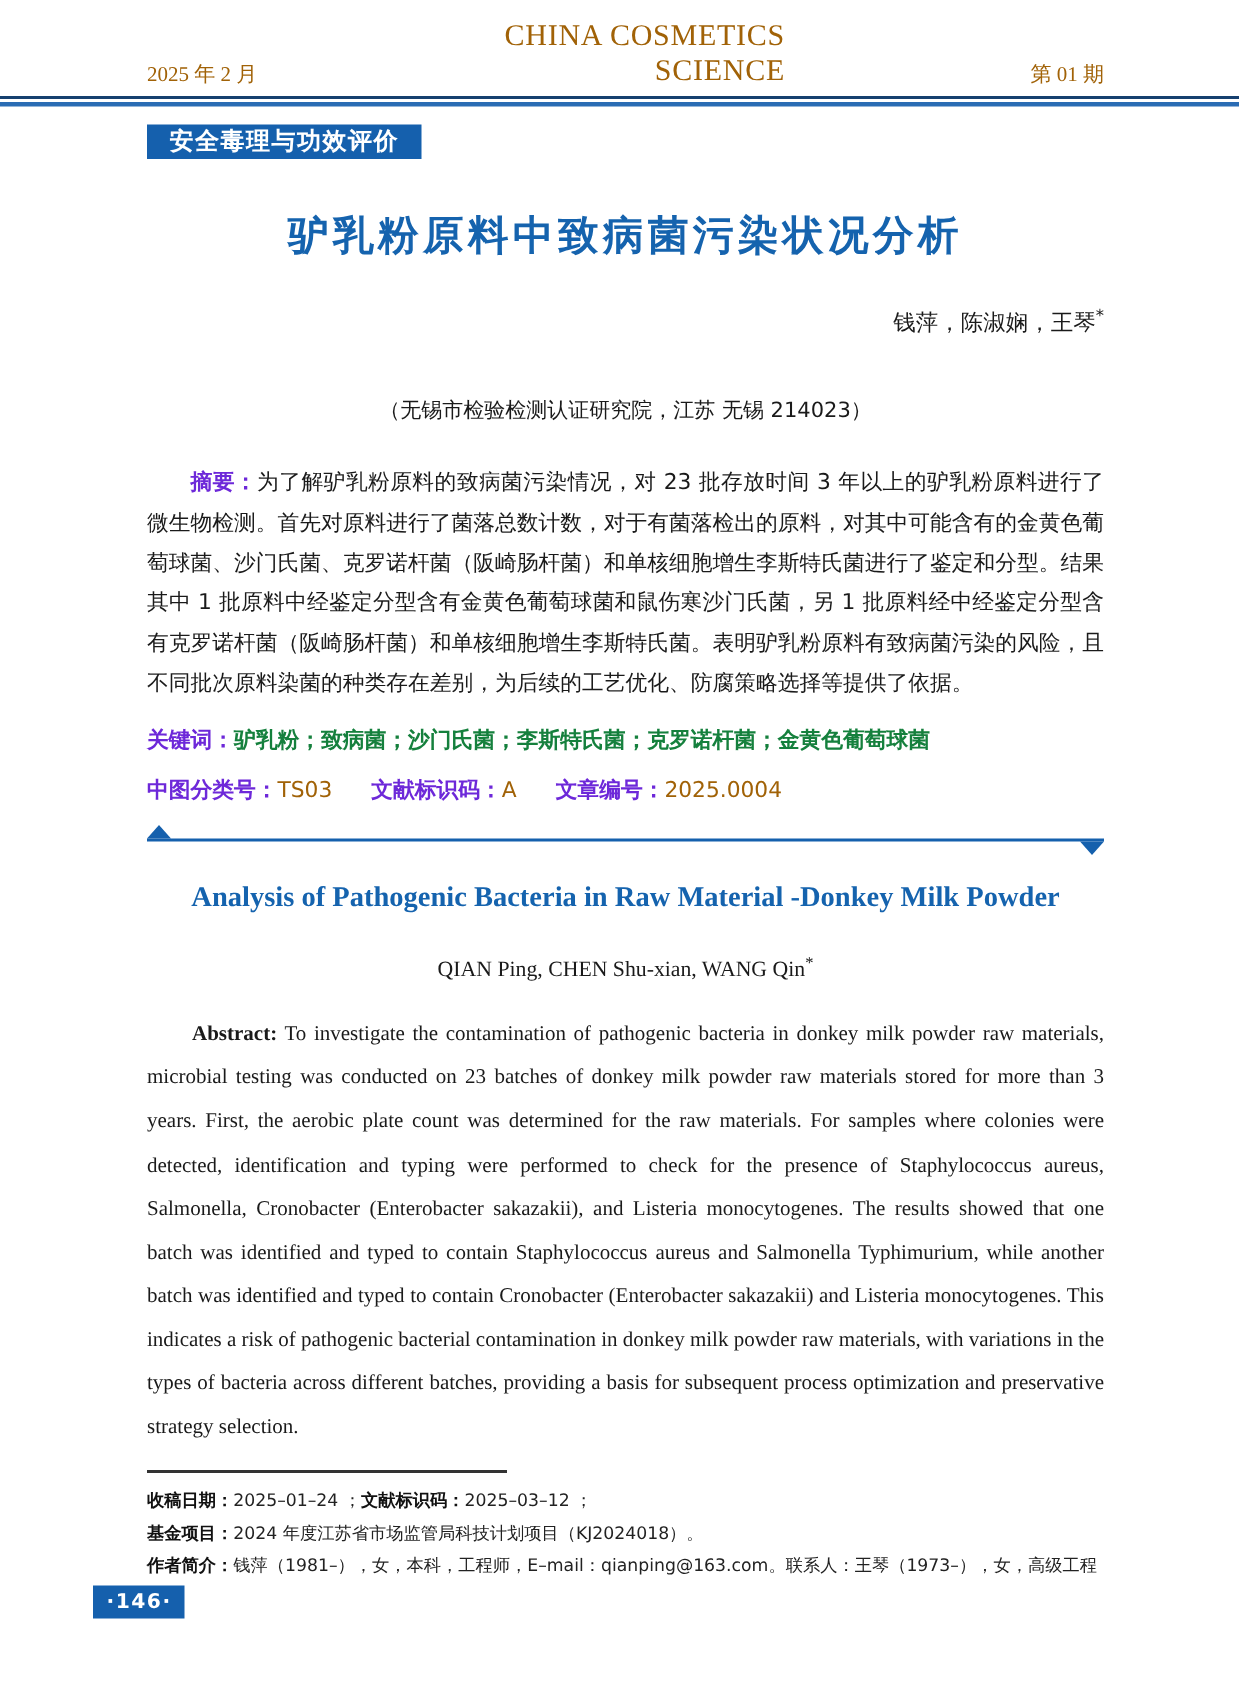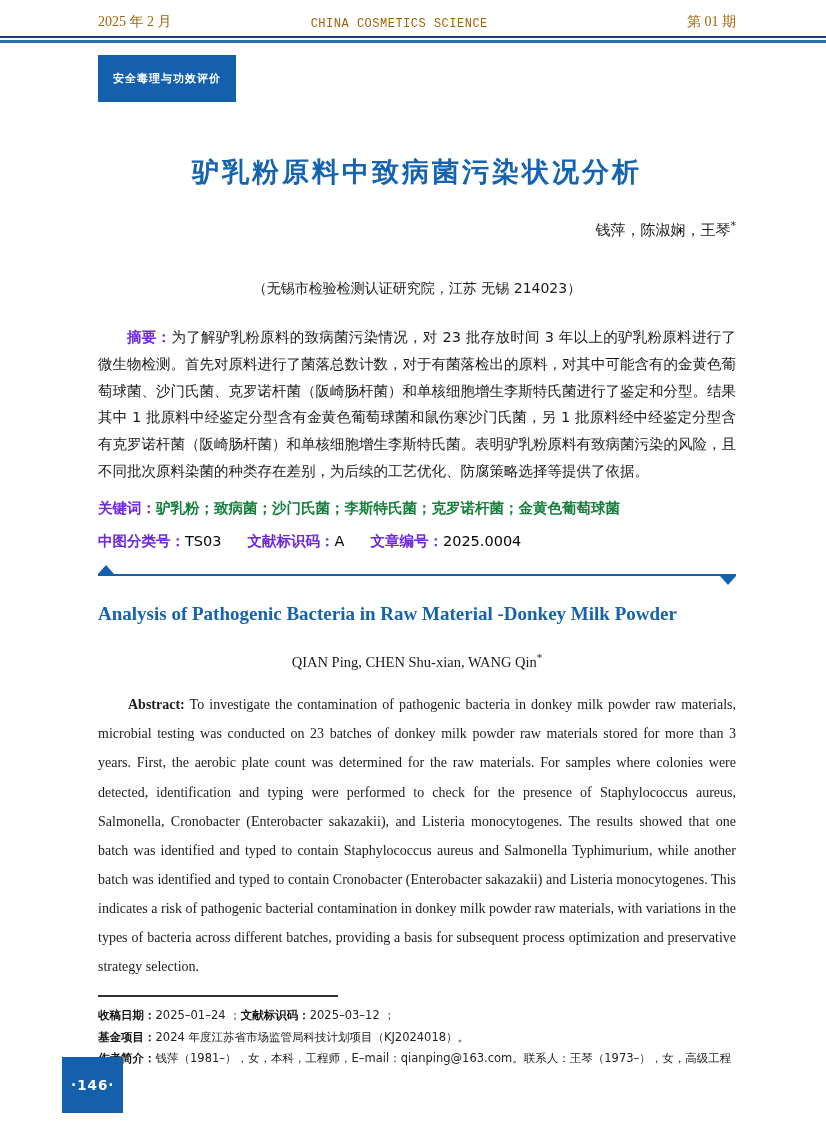--- a/index.html
+++ b/index.html
@@ -11,83 +11,83 @@
   
   .journal-title-cn{
     padding-top:30px;text-align:center;font-size:17px;font-weight:bold;
     letter-spacing:2px;color:#111;
   }
   .header-row{
     display:flex;align-items:flex-end;margin-top:13px;padding:0 90px 0 98px;
     font-size:14px;color:#a16207;
   }
   .header-row .col{flex:1;}
-  .header-col-center{text-align:left;font-family:Liberation Mono, monospace;
-    font-size:12px;letter-spacing:0.5px;}
+  .header-col-center{text-align:right;font-family:Liberation Serif, serif;
+    font-size:20px;letter-spacing:0.5px;}
   .header-col-right{text-align:right;font-family:"Liberation Serif",serif;}
   .header-col-left{font-family:"Liberation Serif",serif;}
   .double-rule{margin-top:5px;}
   .double-rule .rule-thin{height:2px;background:#16406f;}
   .double-rule .rule-thick{height:3px;background:#2a6cb4;margin-top:2px;}
   .category-badge{
     display:inline-block;margin:12px 0 0 98px;background:#1560ad;color:#fff;
-    font-weight:bold;font-size:11px;padding:16px 15px;letter-spacing:1px;
+    font-weight:bold;font-size:16px;padding:1px 15px;letter-spacing:1px;
   }
   
   .content{padding:0 90px 0 98px;}
   .article-title-cn{
-    margin-top:52px;text-align:center;color:#1563ae;font-size:27px;
+    margin-top:33px;text-align:center;color:#1563ae;font-size:27px;
     font-weight:bold;letter-spacing:3px;
   }
   .authors-cn{margin-top:29px;text-align:right;font-size:15px;}
   .author-mark{font-size:11px;vertical-align:super;}
   .affiliation-cn{margin-top:40px;text-align:center;font-size:14px;}
   .abstract-cn{
     margin-top:26px;font-size:14.5px;line-height:1.85;text-align:justify;
     text-indent:2em;
   }
   .label-blue{color:#6d28d9;font-weight:bold;}
   .keywords-line{margin-top:13px;font-size:14.5px;font-weight:bold;}
   .keywords-text{color:#15803d;font-weight:bold;}
   .clc-line{margin-top:14px;font-size:14.5px;}
-  .clc-value{margin-right:26px;color:#000000;}
+  .clc-value{margin-right:26px;color:#a16207;}
   
   .section-divider{position:relative;margin-top:23px;height:2px;background:#1560ad;}
   .tri-left{
     position:absolute;left:0;top:-9px;width:0;height:0;
     border-left:8px solid transparent;border-right:8px solid transparent;
     border-bottom:9px solid #1560ad;
   }
   .tri-right{
     position:absolute;right:0;top:2px;width:0;height:0;
     border-left:8px solid transparent;border-right:8px solid transparent;
     border-top:9px solid #1560ad;
   }
   
   .article-title-en{
-    margin-top:27px;text-align:left;color:#1563ae;font-size:19px;
+    margin-top:27px;text-align:center;color:#1563ae;font-size:19px;
     font-weight:bold;font-family:"Liberation Serif",serif;
   }
   .authors-en{margin-top:26px;text-align:center;font-size:14.5px;
     font-family:"Liberation Serif",serif;}
   .affiliation-en{margin-top:25px;text-align:center;font-size:13.5px;
     font-family:"Liberation Serif",serif;}
   .abstract-en{
     margin-top:19px;font-size:14px;line-height:2.08;text-align:justify;
     font-family:"Liberation Serif",serif;text-indent:30px;
   }
   .abstract-en-label{font-weight:bold;}
   
   .footnote-rule{margin-top:13px;width:240px;border-top:2px solid #333;}
   .footnote{margin-top:8px;font-size:11.5px;line-height:1.85;color:#222;}
   .footnote b{font-weight:bold;color:#111;}
   
   .page-badge{
     position:absolute;left:62px;top:1057px;background:#1560ad;color:#fff;
-    font-size:13.5px;font-weight:bold;padding:20px 9px;letter-spacing:1px;
+    font-size:13.5px;font-weight:bold;padding:3px 9px;letter-spacing:1px;
   }
 </style>
 </head>
 <body>
 
 <div class="page">
 
 
   <div class="header-row">
     <div class="col header-col-left">2025 年 2 月</div>

